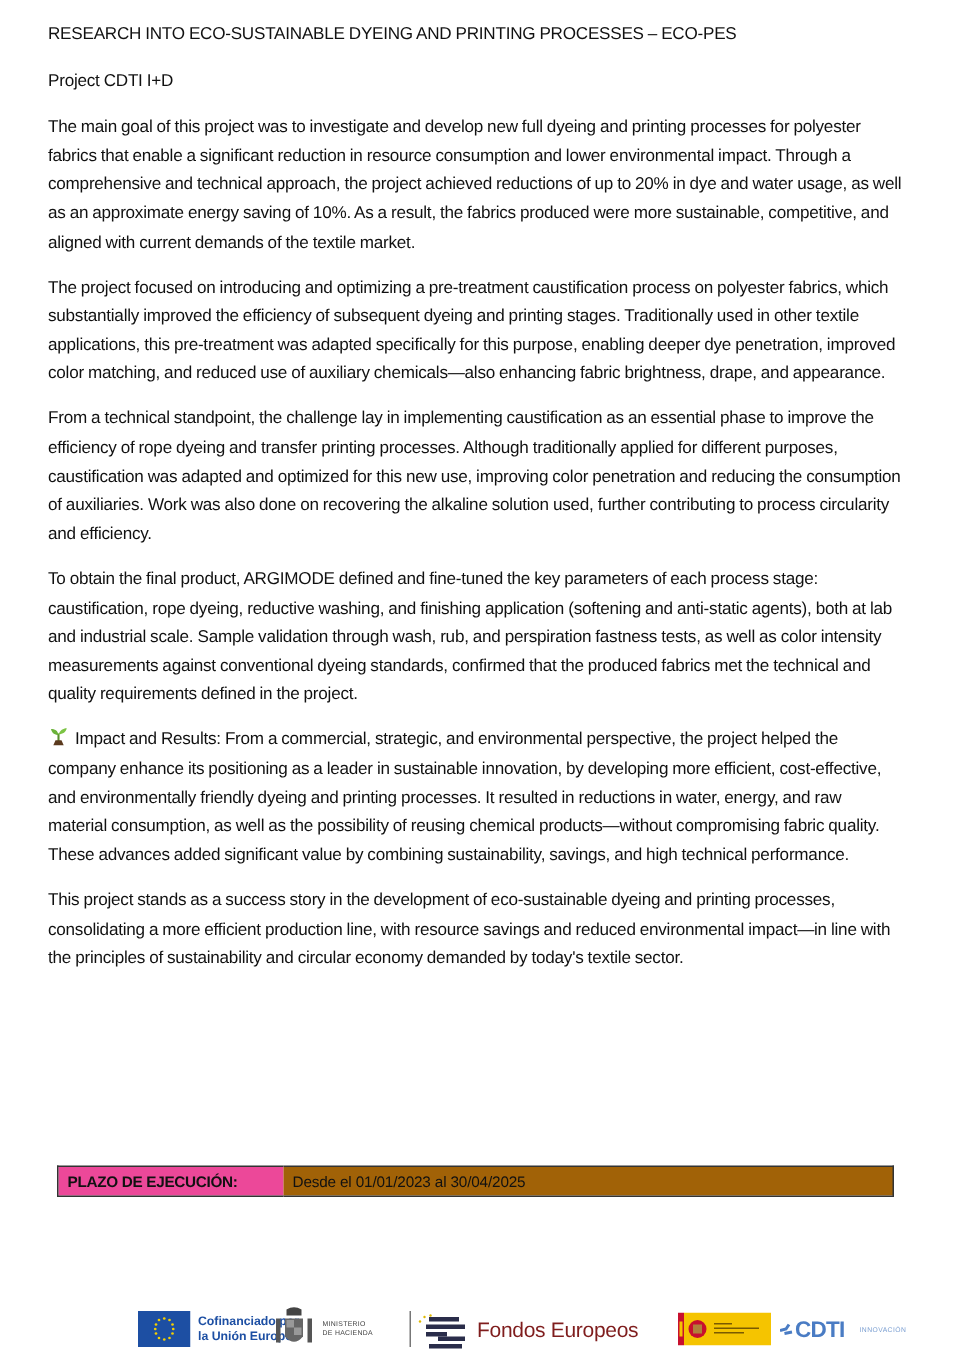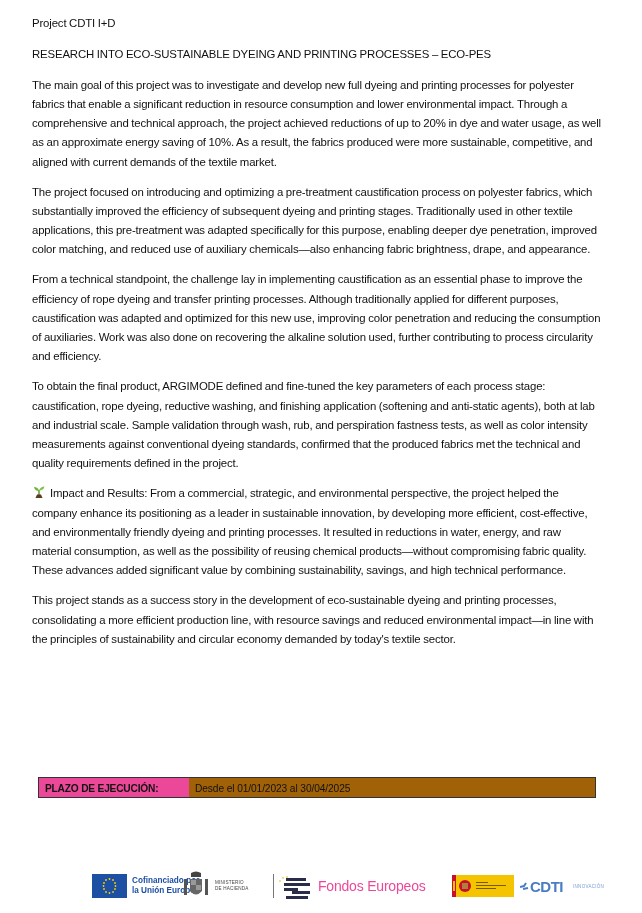--- a/index.html
+++ b/index.html
@@ -21,30 +21,30 @@
       font-family: "Liberation Sans", sans-serif; font-size: 10.2px; color: #111;
     }
     .info-table td { padding: 0 6px; line-height: 15.8px; vertical-align: middle; }
     .info-table td.lbl { background: #ec4899; font-weight: bold; width: 138px; white-space: nowrap; letter-spacing: -0.2px; }
     .info-table td.val { background: #a16207; letter-spacing: -0.1px; }
     .info-table tr.first td { padding-top: 3px; }
     .info-table tr.last td { padding-bottom: 2px; }
     .logos { position: absolute; left: 0; top: 866px; width: 642px; height: 40px; }
     .logo { position: absolute; top: 0; height: 40px; display: flex; align-items: center; }
     .eu-text { font-size: 8.2px; line-height: 10px; color: #1d4fa3; font-weight: bold; margin-left: 5px; }
-    .fondos-text { font-size: 14px; color: #ec4899; margin-left: 6px; letter-spacing: -0.2px; }
+    .fondos-text { font-size: 14px; color: #7f1d1d; margin-left: 6px; letter-spacing: -0.2px; }
     .cdti-text { font-size: 15px; font-weight: bold; color: #4a7cc4; letter-spacing: -0.5px; }
     .cdti-sub { font-size: 4.5px; color: #7da0d2; letter-spacing: 0.3px; }
   </style>
 </head>
 <body>
 
 <div class="page">
+  <p class="p-heading">RESEARCH INTO ECO-SUSTAINABLE DYEING AND PRINTING PROCESSES – ECO-PES</p>
   <p class="p-heading">Project CDTI I+D</p>
-  <p class="p-heading">RESEARCH INTO ECO-SUSTAINABLE DYEING AND PRINTING PROCESSES – ECO-PES</p>
   <p class="p-body">The main goal of this project was to investigate and develop new full dyeing and printing processes for polyester fabrics that enable a significant reduction in resource consumption and lower environmental impact. Through a comprehensive and technical approach, the project achieved reductions of up to 20% in dye and water usage, as well as an approximate energy saving of 10%. As a result, the fabrics produced were more sustainable, competitive, and aligned with current demands of the textile market.</p>
   <p class="p-body">The project focused on introducing and optimizing a pre-treatment caustification process on polyester fabrics, which substantially improved the efficiency of subsequent dyeing and printing stages. Traditionally used in other textile applications, this pre-treatment was adapted specifically for this purpose, enabling deeper dye penetration, improved color matching, and reduced use of auxiliary chemicals—also enhancing fabric brightness, drape, and appearance.</p>
   <p class="p-body">From a technical standpoint, the challenge lay in implementing caustification as an essential phase to improve the efficiency of rope dyeing and transfer printing processes. Although traditionally applied for different purposes, caustification was adapted and optimized for this new use, improving color penetration and reducing the consumption of auxiliaries. Work was also done on recovering the alkaline solution used, further contributing to process circularity and efficiency.</p>
   <p class="p-body">To obtain the final product, ARGIMODE defined and fine-tuned the key parameters of each process stage: caustification, rope dyeing, reductive washing, and finishing application (softening and anti-static agents), both at lab and industrial scale. Sample validation through wash, rub, and perspiration fastness tests, as well as color intensity measurements against conventional dyeing standards, confirmed that the produced fabrics met the technical and quality requirements defined in the project.</p>
   <p class="p-body">
     <span class="sprout">
       <svg width="14" height="13" viewBox="0 0 14 13">
         <path d="M7 5 L7 10" stroke="#5a8f2e" stroke-width="1.4"></path>
         <path d="M7 6 C5 6 2.5 5 2 2 C4.5 2 6.5 3 7 6 Z" fill="#6bb33a"></path>
         <path d="M7 5.5 C8 3 10 1.5 12.5 1.5 C12 4 10 5.5 7 5.5 Z" fill="#7cc444"></path>

